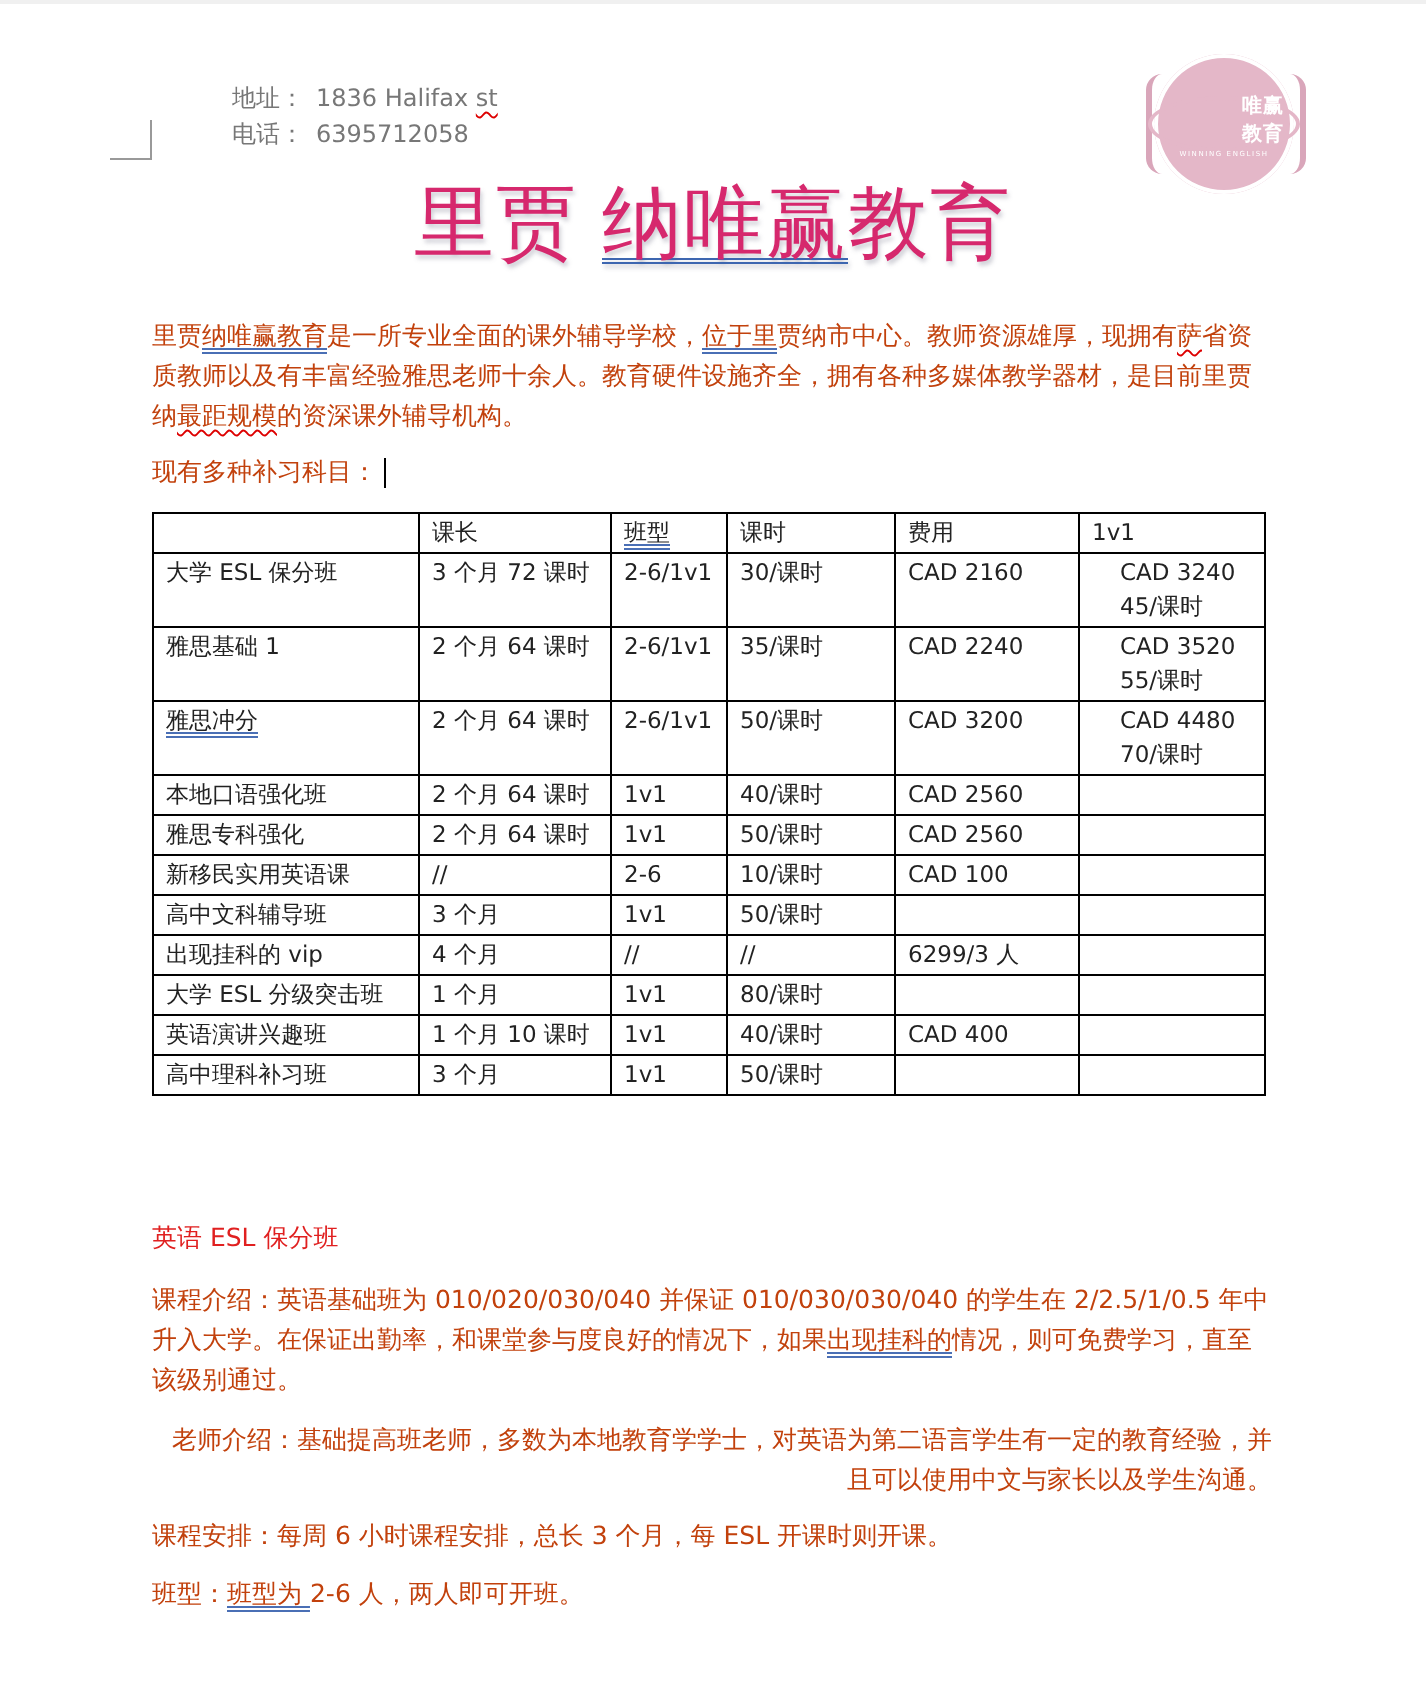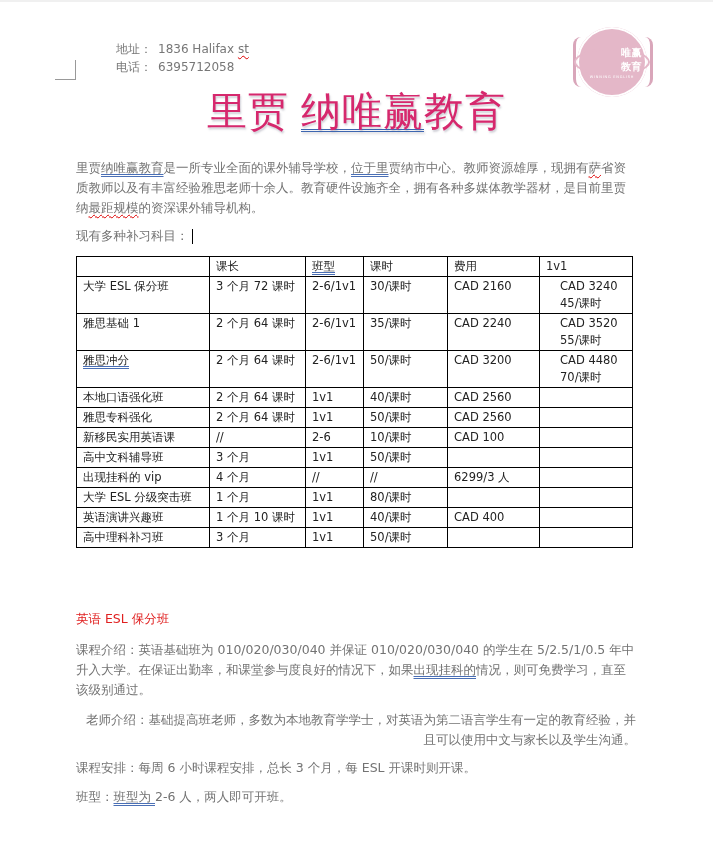--- a/index.html
+++ b/index.html
@@ -18,21 +18,21 @@
           align-items:center; justify-content:center; }
   .logo::before, .logo::after { content:""; position:absolute; left:-3px; right:-3px; height:24px;
           border:2px solid #e4b7c8; border-radius:50%/50%; }
   .logo::before { top:-2px; border-bottom:none; border-top-color:transparent; display:none; }
   .logo-ring { position:absolute; left:-4px; top:10px; width:74px; height:50px; border-left:3px solid #d9a6ba; border-right:3px solid #d9a6ba; border-radius:8px; }
   .logo-text { font-size:10px; font-weight:bold; color:#fff; letter-spacing:0.5px; z-index:1;padding-left:44px; }
   .logo-sub { font-size:3.5px; color:#fff; letter-spacing:0.8px; z-index:1; margin-top:1px; }
   .title { position:absolute; left:0; width:713px; top:84px; text-align:center; font-size:40px;
            color:#d6286d; letter-spacing:1px; text-shadow:1px 2px 2px rgba(120,120,140,0.35); }
   .title .u { text-decoration: underline double #3d66b0; text-underline-offset:4px; text-decoration-thickness:1px;margin-left:12px; }
-  .para { position:absolute; left:76px; width:560px; font-size:12.5px; line-height:20px; color:#737373; }
+  .para { position:absolute; left:76px; width:560px; font-size:12.5px; line-height:20px; color:#c2410c; }
   .intro { top:158px; }
   .subjects { top:226px; }
   .cursor { display:inline-block; width:1px; height:15px; background:#000; vertical-align:middle; margin-left:3px; }
   table.courses { position:absolute; left:76px; top:256px; border-collapse:collapse; font-size:11.5px; }
   table.courses td { border:1px solid #000; padding:1px 6px; vertical-align:top; line-height:17px; }
   table.courses td.c { text-align:left; }
   table.courses tr.h td { height:17px; }
   .section-title { position:absolute; left:76px; top:611px; font-size:12.5px; color:#e02020; }
   .p1 { top:640px; }
   .p2 { top:710px;text-align:right; }
@@ -178,21 +178,21 @@
     <td class="c">50/课时</td>
     <td class="c"></td>
     <td class="c"></td>
   </tr>
 </tbody>
   </table>
 
 <div class="section-title">英语 ESL 保分班</div>
 
 <div class="para p1">
-  <span>课程介绍：英语基础班为 010/020/030/040 并保证 010/020/030/040 的学生在 5/2.5/1/0.5 年中升入大学。在保证出勤率，和课堂参与度良好的情况下，如果</span><span class="dbl">出现挂科的</span><span>情况，则可免费学习，直至该级别通过。</span>
+  <span>课程介绍：英语基础班为 010/020/030/040 并保证 010/030/030/040 的学生在 2/2.5/1/0.5 年中升入大学。在保证出勤率，和课堂参与度良好的情况下，如果</span><span class="dbl">出现挂科的</span><span>情况，则可免费学习，直至该级别通过。</span>
 </div>
 
 <div class="para p2">老师介绍：基础提高班老师，多数为本地教育学学士，对英语为第二语言学生有一定的教育经验，并且可以使用中文与家长以及学生沟通。</div>
 
 <div class="para p3">课程安排：每周 6 小时课程安排，总长 3 个月，每 ESL 开课时则开课。</div>
 
 <div class="para p4">
   <span>班型：</span><span class="dbl">班型为 </span><span>2-6 人，两人即可开班。</span>
 </div>
 

